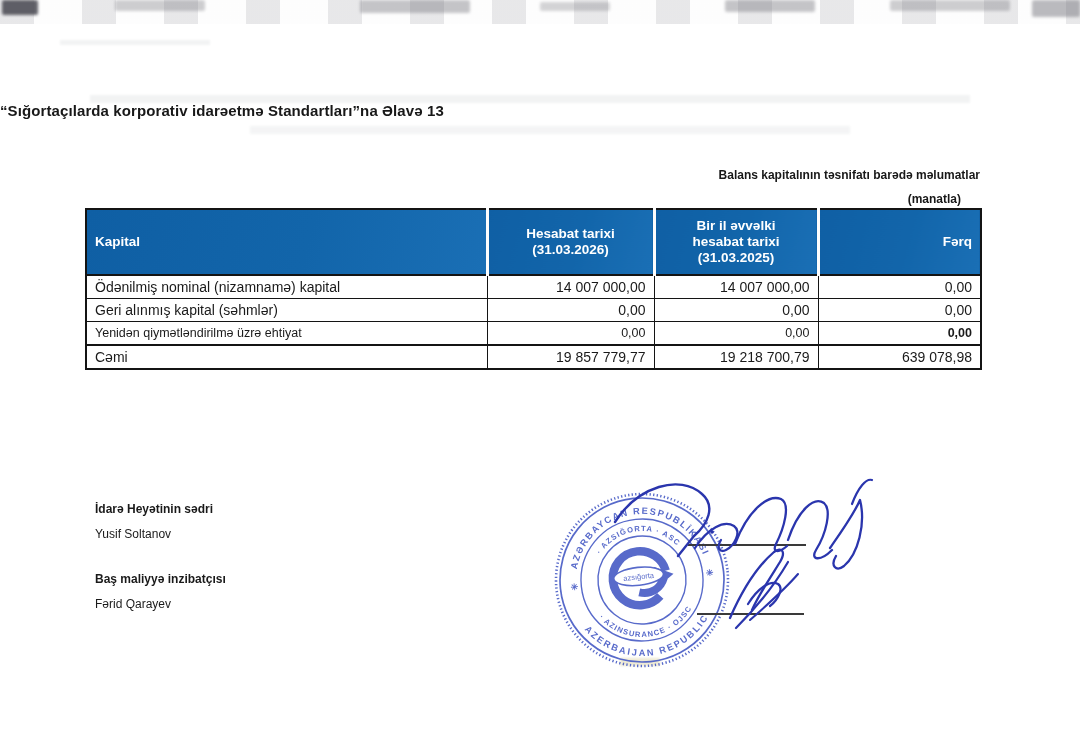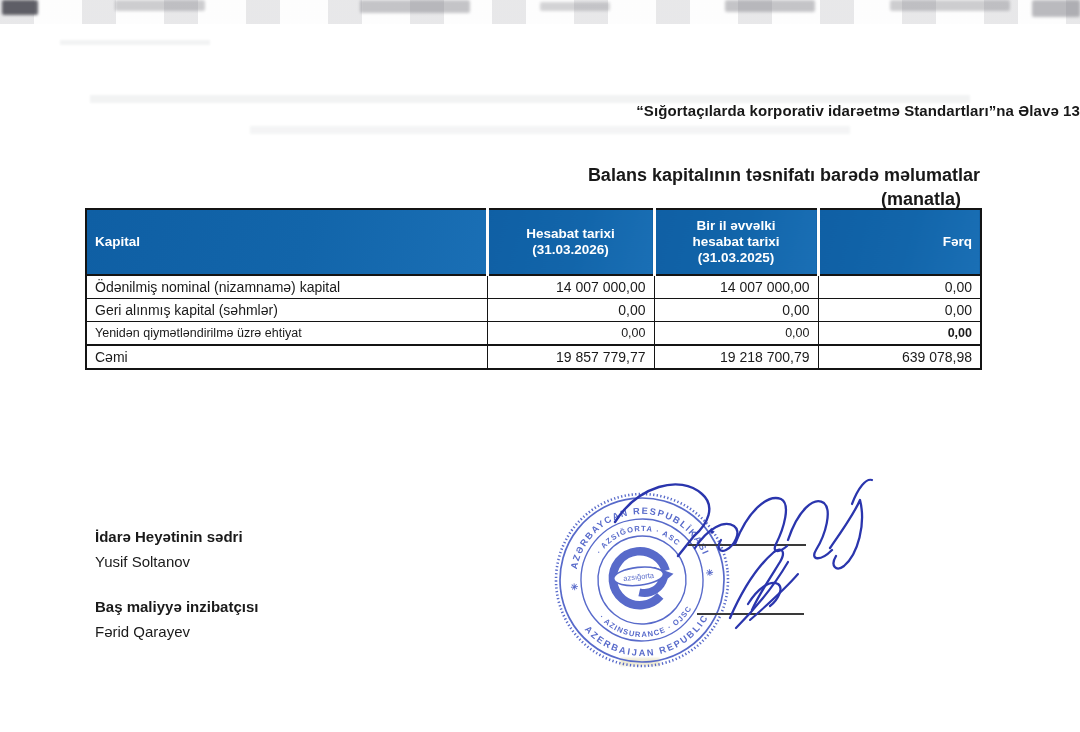--- a/index.html
+++ b/index.html
@@ -16,23 +16,23 @@
   .abs{position:absolute;}
 
   
   .noise-band{left:0;top:0;width:1080px;height:24px;
     background:repeating-linear-gradient(90deg, rgba(110,110,120,.16) 0 34px, rgba(205,205,210,.04) 34px 82px);
     filter:blur(.6px);}
   .smudge{background:#6a6a72;border-radius:2px;filter:blur(1.4px);}
   .streak{background:#9aa0a6;filter:blur(1.2px);}
 
   
-  .doc-title{left:0;top:102px;width:1080px;text-align:right;
+  .doc-title{left:0;top:102px;width:1080px;text-align:left;
     font-size:15px;font-weight:bold;color:#181818;letter-spacing:.1px;}
-  .subtitle-block{right:100px;top:163px;text-align:right;font-weight:bold;font-size:18px;line-height:24px;color:#181818;}
+  .subtitle-block{right:100px;top:163px;text-align:right;font-weight:bold;font-size:12px;line-height:24px;color:#181818;}
   .unit-note{padding-right:19px;}
 
   
   .cap-table-wrap{left:85px;top:208px;width:895px;}
   table.cap{border-collapse:collapse;width:895px;table-layout:fixed;
     border:2.5px solid var(--border-black);}
   table.cap th{
     background:linear-gradient(105deg,#0f5fa4 0%, var(--header-blue) 55%, #1a6fb5 100%);
     color:#ffffff;font-weight:bold;font-size:13.5px;line-height:16px;
     height:64px;vertical-align:middle;padding:0 8px;
@@ -47,21 +47,21 @@
     height:22px;line-height:22px;padding:0 8px;
     font-size:14px;font-weight:normal;white-space:nowrap;overflow:hidden;}
   td.lbl{text-align:left;padding-left:9px;}
   td.num{text-align:right;margin-left:36px;}
   tr.sub td{font-weight:normal;font-size:12.5px;}
   tr.sub td.lbl{}
   tr.sub td.diff{font-weight:bold;}
   tr.thick td{border-top-width:2px;}
 
   
-  .signers{left:95px;top:528px;font-size:15px;line-height:18px;}
+  .signers{left:95px;top:500px;font-size:12px;line-height:18px;}
   .signer-title{font-weight:bold;margin:0 0 7px 0;}
   .signer-name{font-weight:normal;margin:0;}
   .signer-gap{height:27px;}
 
   
   .seal-svg{left:552px;top:490px;width:180px;height:180px;transform:rotate(-6deg);opacity:.92;}
   .seal-stroke{stroke:var(--seal-blue);fill:none;}
   .seal-fill{fill:var(--seal-blue);}
   .seal-text{fill:var(--seal-blue);font-family:"Liberation Sans",sans-serif;font-weight:bold;}
   .sig-svg{left:600px;top:470px;width:300px;height:170px;}

